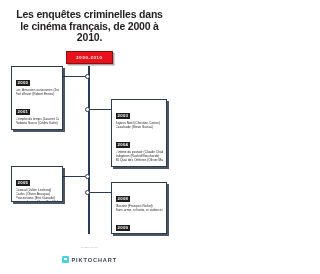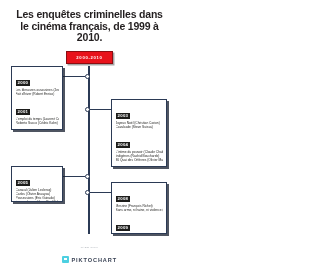--- a/index.html
+++ b/index.html
@@ -144,21 +144,21 @@
   .brand-name {
     font-size: 5.6px;
     font-weight: bold;
     letter-spacing: 0.9px;
     color: #3b4456;
   }
 </style>
 </head>
 <body>
 
-<div class="title">Les enquêtes criminelles dans le cinéma français, de 1999 à 2010.</div>
+<div class="title">Les enquêtes criminelles dans le cinéma français, de 2000 à 2010.</div>
 
 <div class="badge-wrap">
   <div class="badge">2000-2010</div>
 </div>
 
 <div class="timeline">
   <div class="axis"></div>
 
   <div class="spur" style="left:62px; top:10px; width:23px;"></div>
   <div class="spur" style="left:89.6px; top:43px; width:22px;"></div>

